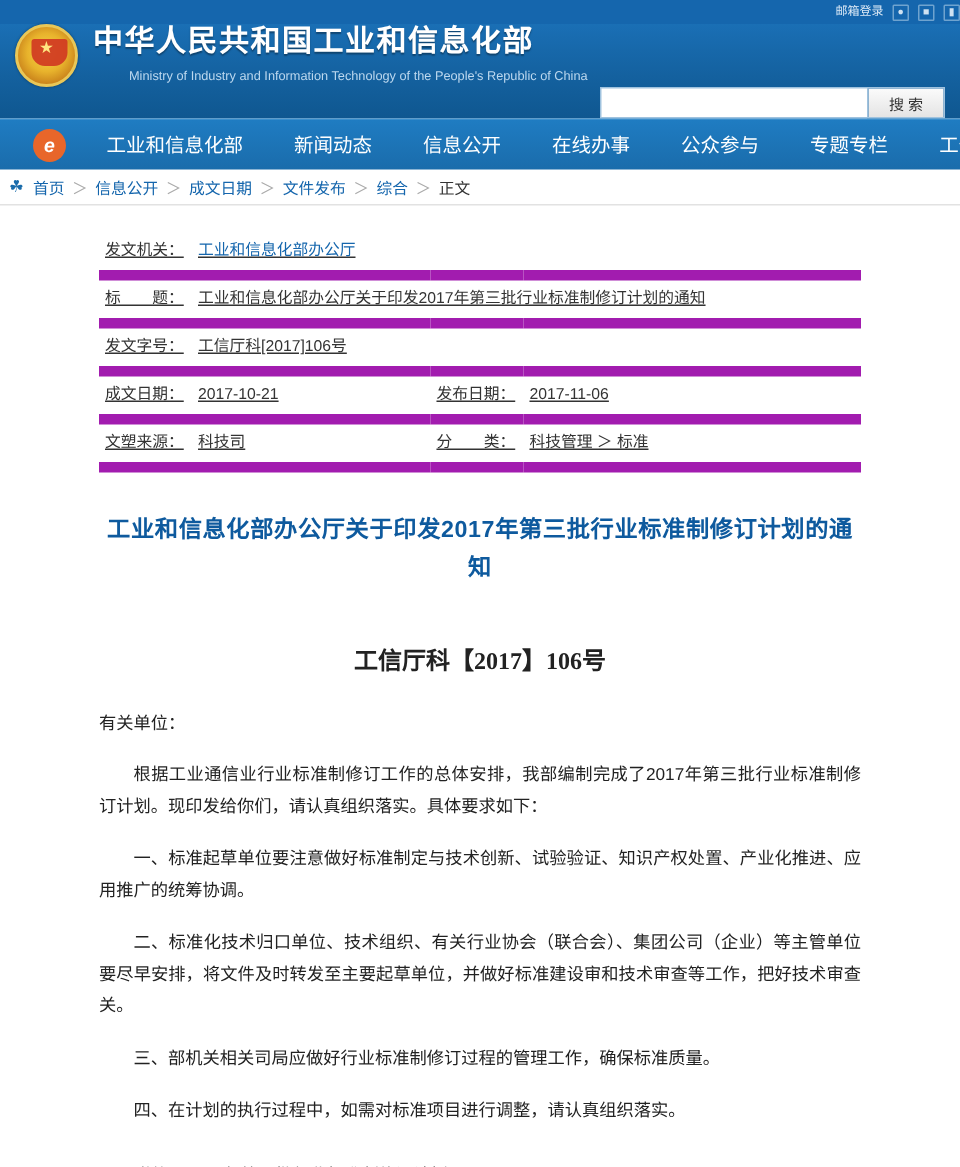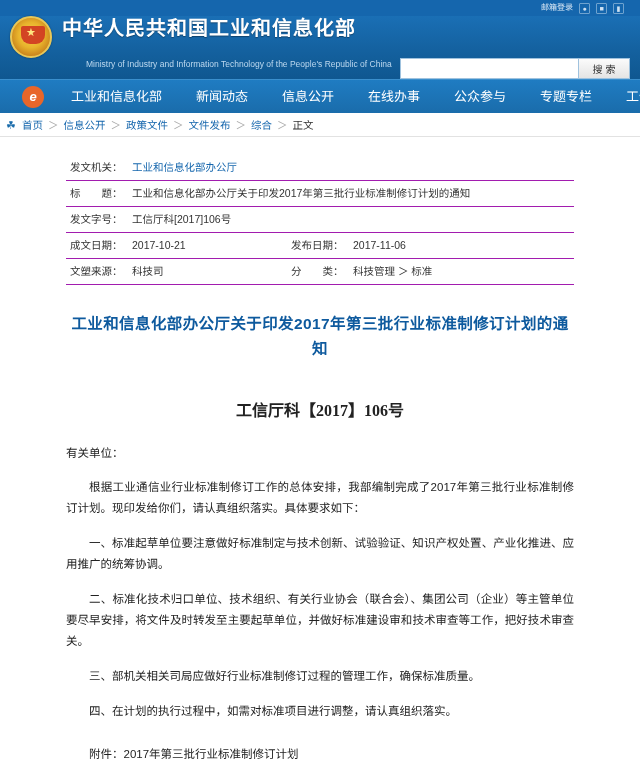--- a/index.html
+++ b/index.html
@@ -12,21 +12,21 @@
   }
   .page { width: 640px; height: 778px; position: relative; overflow: hidden; background: #fff; }
 
   
   .topbar {
     height: 16px;
     background: #1566ad;
     display: flex;
     align-items: center;
     justify-content: flex-end;
-    padding-right: 16px;
+    padding-right: 0;
     gap: 6px;
   }
   .topbar .tb-link {
     color: #dbe9f6;
     font-size: 8px;
     line-height: 16px;
     text-decoration: none;
   }
   .topbar .tb-icon {
     width: 11px; height: 11px;
@@ -82,21 +82,21 @@
     font-size: 20px;
     font-weight: bold;
     letter-spacing: 1px;
     line-height: 24px;
     text-shadow: 0 1px 1px rgba(0,0,0,.35);
   }
   .site-title-en {
     color: #bcd8ef;
     font-size: 8.5px;
     line-height: 12px;
-    margin-top: 18px;
+    margin-top: 4px;
     padding-left: 24px;
   }
   .search-wrap {
     position: absolute;
     right: 10px;
     bottom: 0;
     display: flex;
     align-items: stretch;
     height: 21px;
   }
@@ -191,24 +191,25 @@
 
   
   table.meta {
     width: 100%;
     border-collapse: collapse;
     font-size: 10.5px;
     color: #333;
     margin-top: 4px;
   }
   table.meta td {
-    border-bottom: 1px solid #a21caf;
+    border-bottom: 7px solid #a21caf;
     padding: 5px 4px;
     line-height: 15px;
     vertical-align: middle;
+    text-decoration: underline;
   }
   td.lbl { width: 62px; color: #333; white-space: nowrap; }
   .meta a { color: #1566ad; text-decoration: none; }
   .half-lbl { width: 62px; }
 
   
   .doc-title {
     text-align: center;
     color: #0e5a9e;
     font-size: 15.5px;
@@ -292,21 +293,21 @@
       <a class="nav-item">工信数据</a>
     </div>
   </div>
 
   <div class="crumb">
     <span class="home-icon">☘</span>
     <a>首页</a>
     <span class="sep">＞</span>
     <a>信息公开</a>
     <span class="sep">＞</span>
-    <a>政策文件</a>
+    <a>成文日期</a>
     <span class="sep">＞</span>
     <a>文件发布</a>
     <span class="sep">＞</span>
     <a>综合</a>
     <span class="sep">＞</span>
     <span class="cur">正文</span>
   </div>
 
   <div class="doc">
 

